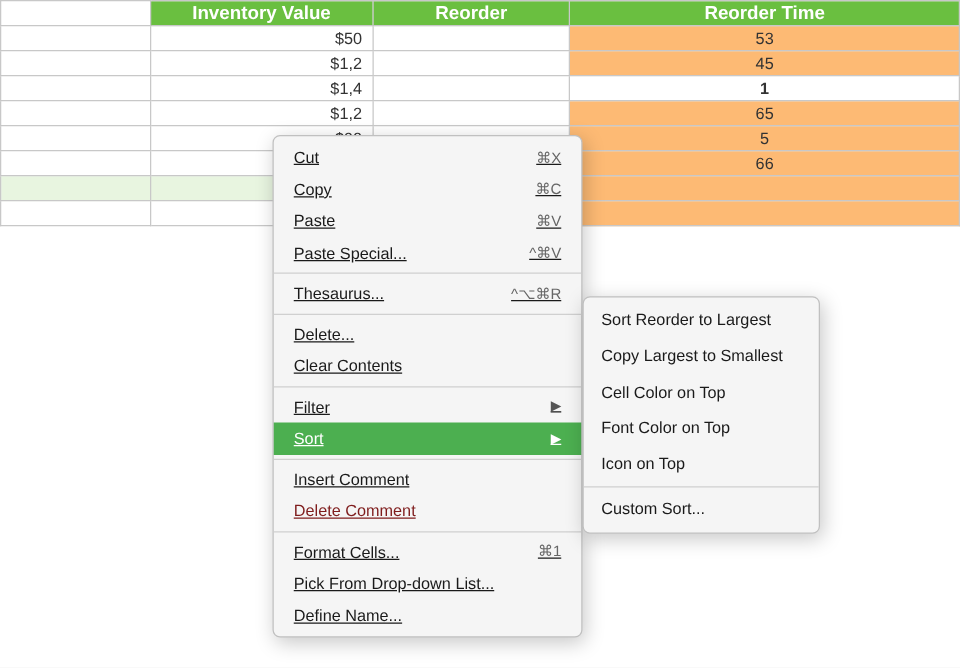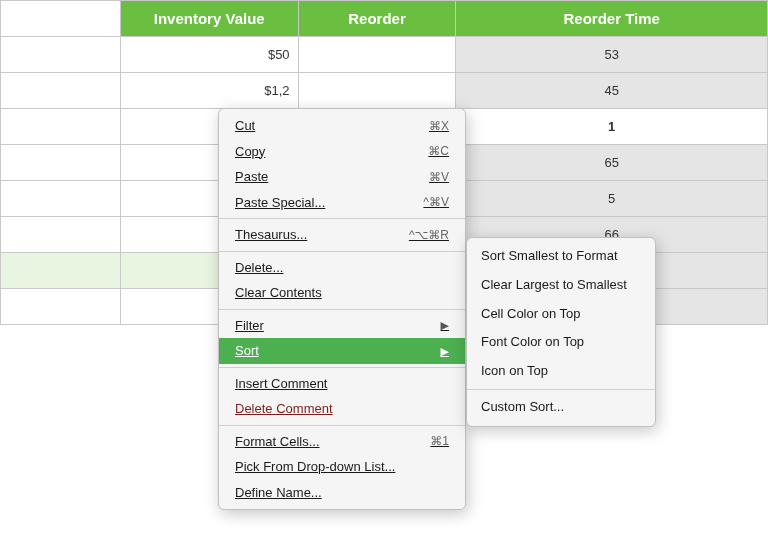--- a/index.html
+++ b/index.html
@@ -28,21 +28,21 @@
     }
 
     .col-left { width: 120px; }
     .col-inv { width: 178px; }
     .col-reorder { width: 158px; }
     .col-right { width: 312px; }
 
     .spreadsheet td, .spreadsheet th {
       border: 1px solid #c8c8c8;
       padding: 0 8px;
-      height: 36px;
+      height: 20px;
       vertical-align: middle;
     }
 
     
     .cell-left {
       background: white;
       text-align: right;
       color: #333;
     }
 
@@ -66,21 +66,21 @@
     .cell-reorder {
       text-align: center;
       color: #333;
       background: white;
     }
 
     
     .cell-time {
       text-align: center;
       color: #333;
-      background: #e5e5e5;
+      background: #fdba74;
     }
     .cell-time-bold {
       text-align: center;
       font-weight: bold;
       color: #333;
       background: white;
     }
 
     
     .row-sort .cell-inv,
@@ -300,24 +300,24 @@
     <span>Pick From Drop-down List...</span>
   </div>
   <div class="menu-item">
     <span>Define Name...</span>
   </div>
 
 </div>
 
 <div class="submenu">
   <div class="submenu-item">
-    <span>Sort Smallest to Format</span>
-  </div>
-  <div class="submenu-item">
-    <span>Clear Largest to Smallest</span>
+    <span>Sort Reorder to Largest</span>
+  </div>
+  <div class="submenu-item">
+    <span>Copy Largest to Smallest</span>
   </div>
   <div class="submenu-item">
     <span>Cell Color on Top</span>
   </div>
   <div class="submenu-item">
     <span>Font Color on Top</span>
   </div>
   <div class="submenu-item">
     <span>Icon on Top</span>
   </div>

